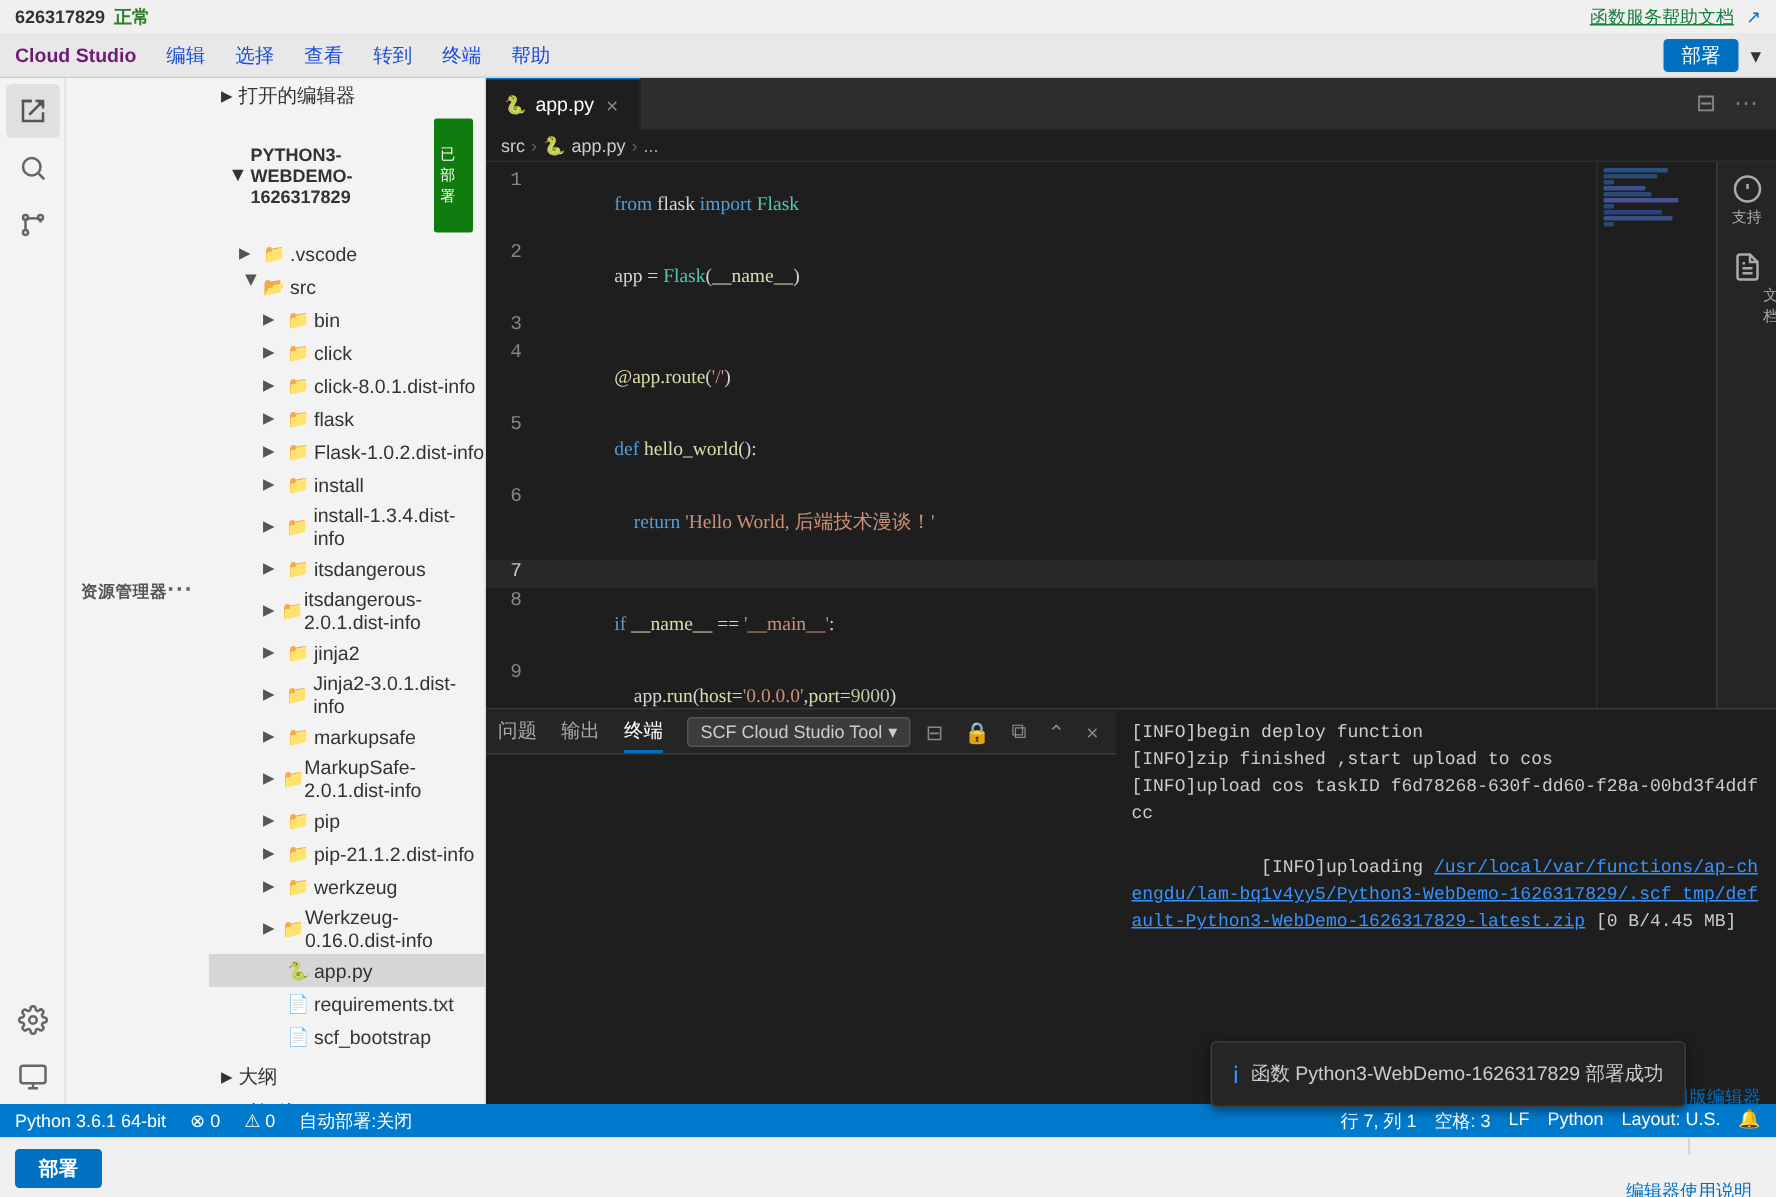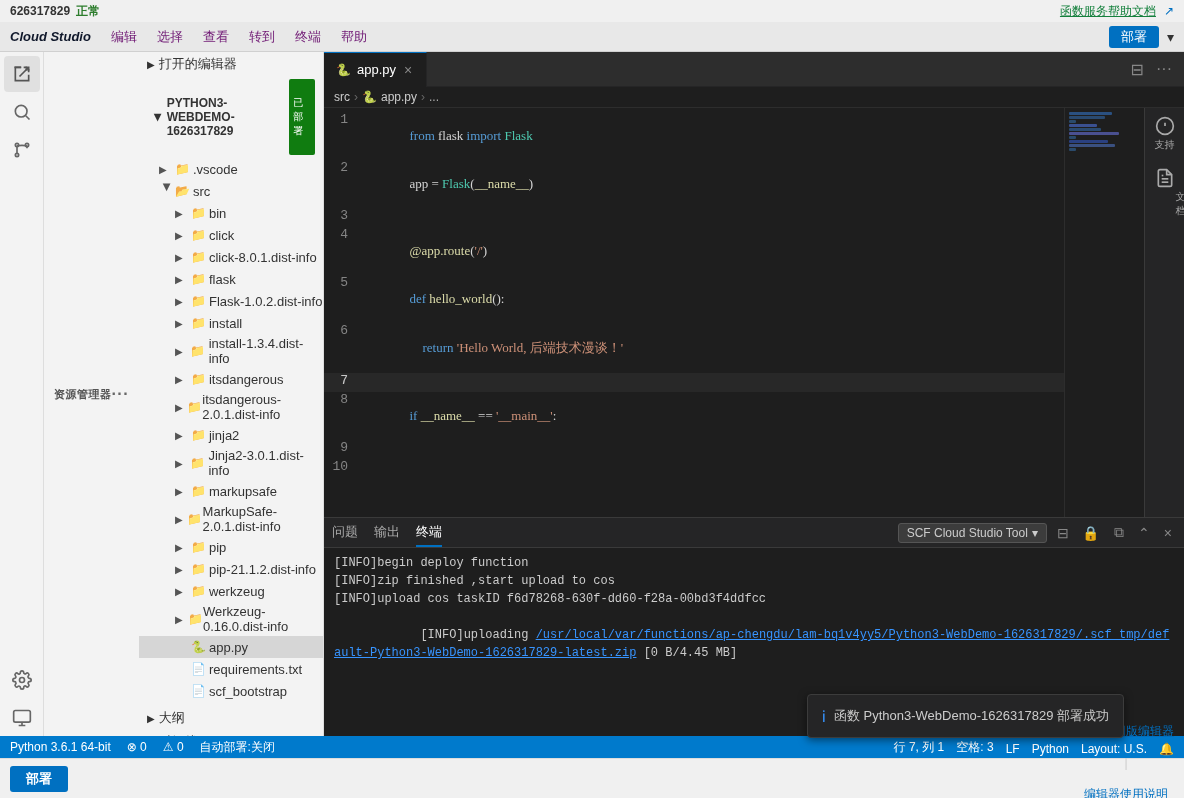--- a/index.html
+++ b/index.html
@@ -7,22 +7,22 @@
     
     
     .top-bar { background: #f0f0f0; color: #333; height: 22px; display: flex; align-items: center; padding: 0 10px; font-size: 12px; justify-content: space-between; }
     .top-bar-left { display: flex; align-items: center; gap: 6px; }
     .top-bar-right { display: flex; align-items: center; gap: 8px; color: #555; }
     .status-normal { color: #2d7d2d; font-weight: bold; }
     
     
     .menu-bar { background: #e8e8e8; height: 30px; display: flex; align-items: center; padding: 0 10px; gap: 4px; justify-content: space-between; border-bottom: 1px solid #d0d0d0; }
     .menu-bar-left { display: flex; align-items: center; gap: 4px; }
-    .menu-brand { font-weight: bold; color: #0f172a; font-size: 13px; margin-right: 8px; font-style: italic; }
-    .menu-item { padding: 2px 8px; cursor: pointer; color: #701a75; font-size: 13px; border-radius: 3px; font-family: Liberation Serif, serif; }
+    .menu-brand { font-weight: bold; color: #701a75; font-size: 13px; margin-right: 8px; }
+    .menu-item { padding: 2px 8px; cursor: pointer; color: #1d4ed8; font-size: 13px; border-radius: 3px; font-family: Liberation Serif, serif; }
     .menu-bar-right { display: flex; align-items: center; gap: 8px; }
     .deploy-btn { background: #0070c1; color: white; padding: 2px 12px; border-radius: 3px; cursor: pointer; font-size: 13px; border: none; }
     .chevron-btn { background: none; border: none; cursor: pointer; color: #333; font-size: 14px; }
     
     
     .main-layout { display: flex; flex: 1; overflow: hidden; }
     
     
     .activity-bar { width: 44px; background: #f3f3f3; border-right: 1px solid #ddd; display: flex; flex-direction: column; align-items: center; padding-top: 4px; gap: 2px; }
     .activity-icon { width: 36px; height: 36px; display: flex; align-items: center; justify-content: center; cursor: pointer; border-radius: 4px; color: #666; font-size: 18px; }
@@ -66,40 +66,40 @@
     .cls { color: #4ec9b0; }
     .dec { color: #dcdcaa; }
     .num { color: #b5cea8; }
     
     
     .minimap { width: 80px; background: #1e1e1e; border-left: 1px solid #2d2d2d; }
     .minimap-content { padding: 4px; }
     .minimap-line { height: 3px; margin-bottom: 1px; background: #2a4a6b; border-radius: 1px; }
     
     
-    .panel-area { height: 219px; background: #1e1e1e; border-top: 1px solid #3a3a3a; display: flex; flex-direction: column; }
+    .panel-area { height: 264px; background: #1e1e1e; border-top: 1px solid #3a3a3a; display: flex; flex-direction: row; }
     .panel-tabs { display: flex; align-items: center; background: #252526; height: 30px; border-bottom: 1px solid #3a3a3a; padding: 0 8px; gap: 16px; }
     .panel-tab { padding: 4px 0; cursor: pointer; font-size: 13px; color: #aaa; border-bottom: 2px solid transparent; }
     .panel-tab.active { color: #fff; border-bottom-color: #0070c1; }
     .panel-actions { margin-left: auto; display: flex; align-items: center; gap: 6px; }
     .panel-action-btn { color: #888; cursor: pointer; font-size: 14px; padding: 2px 4px; }
     .panel-dropdown { display: flex; align-items: center; gap: 4px; background: #3c3c3c; border: 1px solid #555; border-radius: 3px; padding: 2px 8px; cursor: pointer; color: #ccc; font-size: 12px; }
     
     
     .terminal-output { flex: 1; padding: 6px 10px; overflow-y: auto; font-family: 'Consolas', 'Courier New', monospace; font-size: 12px; line-height: 1.5; }
     .term-line { color: #cccccc; white-space: pre-wrap; word-break: break-all; }
     .term-link { color: #3794ff; text-decoration: underline; cursor: pointer; }
     
     
     .toast { position: absolute; bottom: 40px; right: 20px; background: #252526; border: 1px solid #3c3c3c; border-radius: 4px; padding: 10px 14px; display: flex; align-items: center; gap: 8px; color: #ccc; font-size: 13px; max-width: 320px; box-shadow: 0 2px 8px rgba(0,0,0,0.5); }
     .toast-icon { color: #3794ff; font-size: 16px; flex-shrink: 0; }
     
     
     .status-bar { height: 22px; background: #007acc; display: flex; align-items: center; padding: 0 10px; font-size: 12px; color: white; gap: 16px; }
-    .status-right { margin-left: auto; display: flex; align-items: flex-end; gap: 12px; }
+    .status-right { margin-left: auto; display: flex; align-items: flex-start; gap: 12px; }
     .status-item { cursor: pointer; }
     
     
     .bottom-bar { height: 40px; background: #f0f0f0; border-top: 1px solid #ddd; display: flex; align-items: center; padding: 0 10px; justify-content: space-between; }
     .bottom-deploy-btn { background: #0070c1; color: white; padding: 4px 16px; border-radius: 3px; cursor: pointer; font-size: 13px; border: none; font-weight: bold; }
     .bottom-right { display: flex; align-items: center; gap: 16px; font-size: 12px; color: #555; flex-direction: column; }
     .bottom-link { color: #0070c1; cursor: pointer; text-decoration: underline; }
     
     
     ::-webkit-scrollbar { width: 6px; height: 6px; }
@@ -397,20 +397,23 @@
 
           <div class="code-line">
             <span class="line-num">8</span>
             <span class="line-content">
               <span class="kw">if</span><span> </span><span class="fn">__name__</span><span> == </span><span class="str">'__main__'</span><span>:</span>
             </span>
           </div>
 
           <div class="code-line">
             <span class="line-num">9</span>
+            <span class="line-content">
+              <span>    app.</span><span class="fn">run</span><span>(</span><span class="fn">host</span><span>=</span><span class="str">'0.0.0.0'</span><span>,</span><span class="fn">port</span><span>=</span><span class="num">9000</span><span>)</span>
+            </span>
           </div>
 
           <div class="code-line">
             <span class="line-num">10</span>
             <span class="line-content"></span>
           </div>
         </div>
 
         <div class="minimap">
           <div class="minimap-content">

